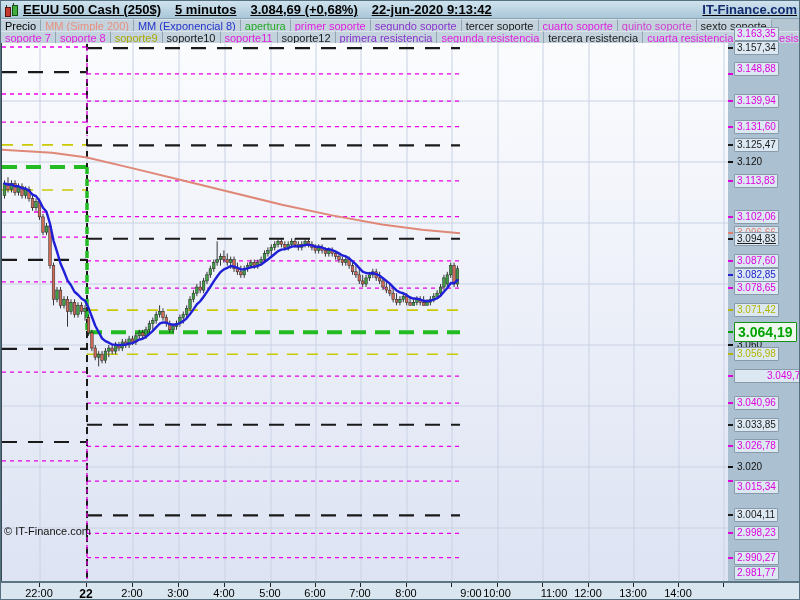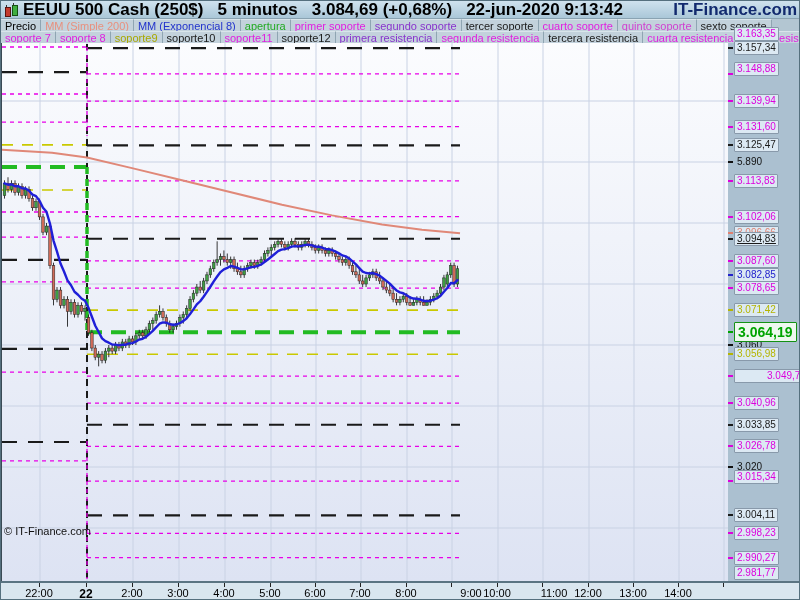--- a/index.html
+++ b/index.html
@@ -2,21 +2,21 @@
 <html><head>
 <meta charset="utf-8">
 <style>
   html,body{margin:0;padding:0;background:#9fb4c4;}
   #app{position:relative;width:800px;height:600px;overflow:hidden;
        font-family:"Liberation Sans","DejaVu Sans",sans-serif;
        border:1px solid #55707e;box-sizing:border-box;background:#b3c6d2;}
   
   #hdr{position:absolute;left:0;top:0;width:800px;height:18px;
        background:linear-gradient(#cfe2ee,#aac7d8);display:flex;align-items:center;
-       font-size:17px;font-weight:bold;color:#000;border-bottom:1px solid #8aa3b2;box-sizing:border-box;}
+       font-size:13px;font-weight:bold;color:#000;border-bottom:1px solid #8aa3b2;box-sizing:border-box;text-decoration:underline;}
   #hdr .seg{margin-right:14px;white-space:nowrap;}
   #hdr .brand{margin-left:auto;margin-right:4px;color:#122a6e;}
   #candle-ico{width:14px;height:14px;position:relative;margin:0 5px 0 3px;}
   #candle-ico .w{position:absolute;background:#333;width:1px;}
   #candle-ico .r{position:absolute;left:1px;top:4px;width:4px;height:8px;background:#c43b2e;border:1px solid #5a1410;}
   #candle-ico .g{position:absolute;left:8px;top:2px;width:4px;height:9px;background:#3fae3f;border:1px solid #145214;}
   
   .lrow{position:absolute;left:0;width:800px;height:12px;background:#b3c6d2;display:flex;
         overflow:hidden;white-space:nowrap;}
   #lrow1{top:18px;} #lrow2{top:30px;}
@@ -429,21 +429,21 @@
           <line x1="452.08" y1="261.65000000000003" x2="452.08" y2="286.05" stroke="#222" stroke-width="0.9"></line>
           <rect x="450.78" y="264.70000000000005" width="2.6" height="18.299999999999955" fill="#d06a58" stroke="#222" stroke-width="0.5"></rect>
           <line x1="455.465" y1="264.70000000000005" x2="455.465" y2="286.05" stroke="#222" stroke-width="0.9"></line>
           <rect x="454.16499999999996" y="267.75" width="2.6" height="15.25" fill="#3f9e43" stroke="#222" stroke-width="0.5"></rect>
           <polyline points="2.5,182.35000000000002 6,183.7055555555553 9.5,183.40432098765382 13,185.20336076817642 16.5,185.24705837524846 20,187.31437873630546 23.5,187.56673901712708 27,189.79635256887707 30.5,193.56382977579375 34,195.138534270062 37.5,199.75219332115978 41,206.72948369423477 44.5,210.80070953996005 48,222.77832964219135 51.5,239.54981194392707 55,250.56096484527706 58.5,262.51408376854886 62,270.45539848664987 65.5,279.3430877118385 69,284.2224015536528 72.5,290.7285345417301 76,293.7555268657901 79.5,297.4654097845037 83,299.6730964990592 86.5,306.812408388157 89.885,315.7540954130113 93.27,324.7420742101185 96.655,331.05494660786906 100.03999999999999,337.3205140283425 103.425,340.16039979982145 106.81,341.6914220665278 110.195,343.5599949406327 113.58,343.6577738427146 116.965,344.4116018776666 120.35,343.64235701596283 123.735,343.72183323463804 127.12,342.4280925158304 130.505,342.09962751231205 133.89,340.48859917624236 137.275,338.55779935930025 140.66,337.7338439461223 144.045,335.73743418031734 147.43,332.82911547357907 150.815,329.8893120350055 154.2,326.2472426938938 157.58499999999998,322.73674431747355 160.97,321.3619122469233 164.355,321.64815396982846 167.74,323.22634197653184 171.125,323.7760437595254 174.51,323.52581181296404 177.89499999999998,321.97563141008237 181.28,320.0921577633977 184.665,317.2716782604211 188.05,313.04463864699295 191.435,308.401385614328 194.82,303.43441103336636 198.20499999999998,300.24898635928525 201.58999999999997,295.73810050166645 204.975,290.87407816796207 208.35999999999999,285.7353941306373 211.745,280.38308432382826 215.13,275.5423989185328 218.515,271.0996436033028 221.89999999999998,268.32194502479064 225.285,266.8392905748367 228.67,265.0083371137613 232.05499999999998,265.61759553292484 235.44,266.7692409700531 238.825,268.342742976708 242.20999999999998,268.2110223152167 245.595,267.43079513405746 248.98,266.14617399315625 252.36499999999998,265.8248019946771 255.75,264.8970682180825 259.135,263.4977197251751 262.52,261.0537820084692 265.905,258.4751637843651 269.28999999999996,255.79179405450577 272.67499999999995,253.02695093128102 276.06,250.19873961321872 279.445,248.67679747694746 282.83,248.1708424820693 286.215,247.09954415271966 289.6,245.58853434100308 292.985,245.09108226522386 296.37,245.38195287295315 299.755,244.9304077900759 303.14,243.90142828116984 306.525,243.7788886631315 309.90999999999997,244.36135784910226 313.29499999999996,245.4921672159689 316.67999999999995,245.69390783464326 320.065,246.52859498250092 323.45,247.855573875279 326.835,248.20989079188456 330.21999999999997,249.1632483936885 333.605,250.58252652842452 336.99,252.36418729988634 340.375,254.42770123324527 343.76,255.35487873696917 347.145,257.4315723509762 350.53,260.40233405075895 353.91499999999996,263.3907042617002 357.29999999999995,267.0705477591006 360.685,270.610426034856 364.07,272.00810913822215 367.455,272.41741821861723 370.84,272.05799194781434 374.22499999999997,273.1339937371891 377.60999999999996,274.64866179559215 380.995,277.18229250768275 384.38,279.8306719504196 387.765,282.56830040588227 391.15,286.0531225379092 394.53499999999997,289.44131752948584 397.91999999999996,291.3988025229322 401.305,292.24351307339174 404.69,294.2560657237482 408.075,296.4991622295822 411.46,297.56601506745193 414.84499999999997,297.71801171912836 418.22999999999996,298.5140091148782 421.61499999999995,299.81089597823865 425,300.1418079830745 428.385,299.7214062090592 431.77,298.71664927371177 435.155,297.25739387955343 438.53999999999996,294.7668619063195 441.92499999999995,290.79644814935995 445.31,287.03057078283643 448.695,282.0682217199839 452.08,282.27528355998703 455.465,279.04744276887817" fill="none" stroke="#1f1fd8" stroke-width="2.4" stroke-linejoin="round" stroke-linecap="round"></polyline>
         </g>
       </svg></div>
   <div id="wm">© IT-Finance.com</div>
 
   <div id="axis">
-      <div class="ptick" style="top: 155px;">5.890</div>
+      <div class="ptick" style="top: 155px;">3.120</div>
       <div class="tickmark" style="top: 160px; background: rgb(17, 17, 17);"></div>
       <div class="ptick" style="top: 338px;">3.060</div>
       <div class="tickmark" style="top: 343px; background: rgb(17, 17, 17);"></div>
       <div class="ptick" style="top: 460px;">3.020</div>
       <div class="tickmark" style="top: 465px; background: rgb(17, 17, 17);"></div>
       <div class="plab" style="color: rgb(224, 128, 112); top: 225.187px;">3.096,66</div>
       <div class="tickmark" style="top: 231.187px; background: rgb(224, 128, 112);"></div>
       <div class="plab" style="color: rgb(34, 34, 204); top: 267.308px;">3.082,85</div>
       <div class="tickmark" style="top: 273.308px; background: rgb(34, 34, 204);"></div>
       <div class="plab" style="color: rgb(221, 0, 221); top: 26px;">3.163,35</div>
@@ -474,21 +474,21 @@
       <div class="plab" style="color: rgb(181, 181, 0); top: 346.211px;">3.056,98</div>
       <div class="tickmark" style="top: 352.211px; background: rgb(181, 181, 0);"></div>
       <div class="plab" style="color: rgb(221, 0, 221); top: 368.14px; padding-left: 32px;">3.049,79</div>
       <div class="tickmark" style="top: 374.14px; background: rgb(221, 0, 221);"></div>
       <div class="plab" style="color: rgb(221, 0, 221); top: 395.072px;">3.040,96</div>
       <div class="tickmark" style="top: 401.072px; background: rgb(221, 0, 221);"></div>
       <div class="plab" style="color: rgb(26, 26, 26); top: 416.757px;">3.033,85</div>
       <div class="tickmark" style="top: 422.757px; background: rgb(26, 26, 26);"></div>
       <div class="plab" style="color: rgb(221, 0, 221); top: 438.321px;">3.026,78</div>
       <div class="tickmark" style="top: 444.321px; background: rgb(221, 0, 221);"></div>
-      <div class="plab" style="color: rgb(221, 0, 221); top: 469px;">3.015,34</div>
+      <div class="plab" style="color: rgb(221, 0, 221); top: 479px;">3.015,34</div>
       <div class="tickmark" style="top: 479.213px; background: rgb(221, 0, 221);"></div>
       <div class="plab" style="color: rgb(26, 26, 26); top: 507.464px;">3.004,11</div>
       <div class="tickmark" style="top: 513.464px; background: rgb(26, 26, 26);"></div>
       <div class="plab" style="color: rgb(221, 0, 221); top: 525.398px;">2.998,23</div>
       <div class="tickmark" style="top: 531.398px; background: rgb(221, 0, 221);"></div>
       <div class="plab" style="color: rgb(221, 0, 221); top: 549.677px;">2.990,27</div>
       <div class="tickmark" style="top: 555.677px; background: rgb(221, 0, 221);"></div>
       <div class="plab" style="color: rgb(221, 0, 221); top: 565px;">2.981,77</div>
     </div>
   <div id="taxis">

